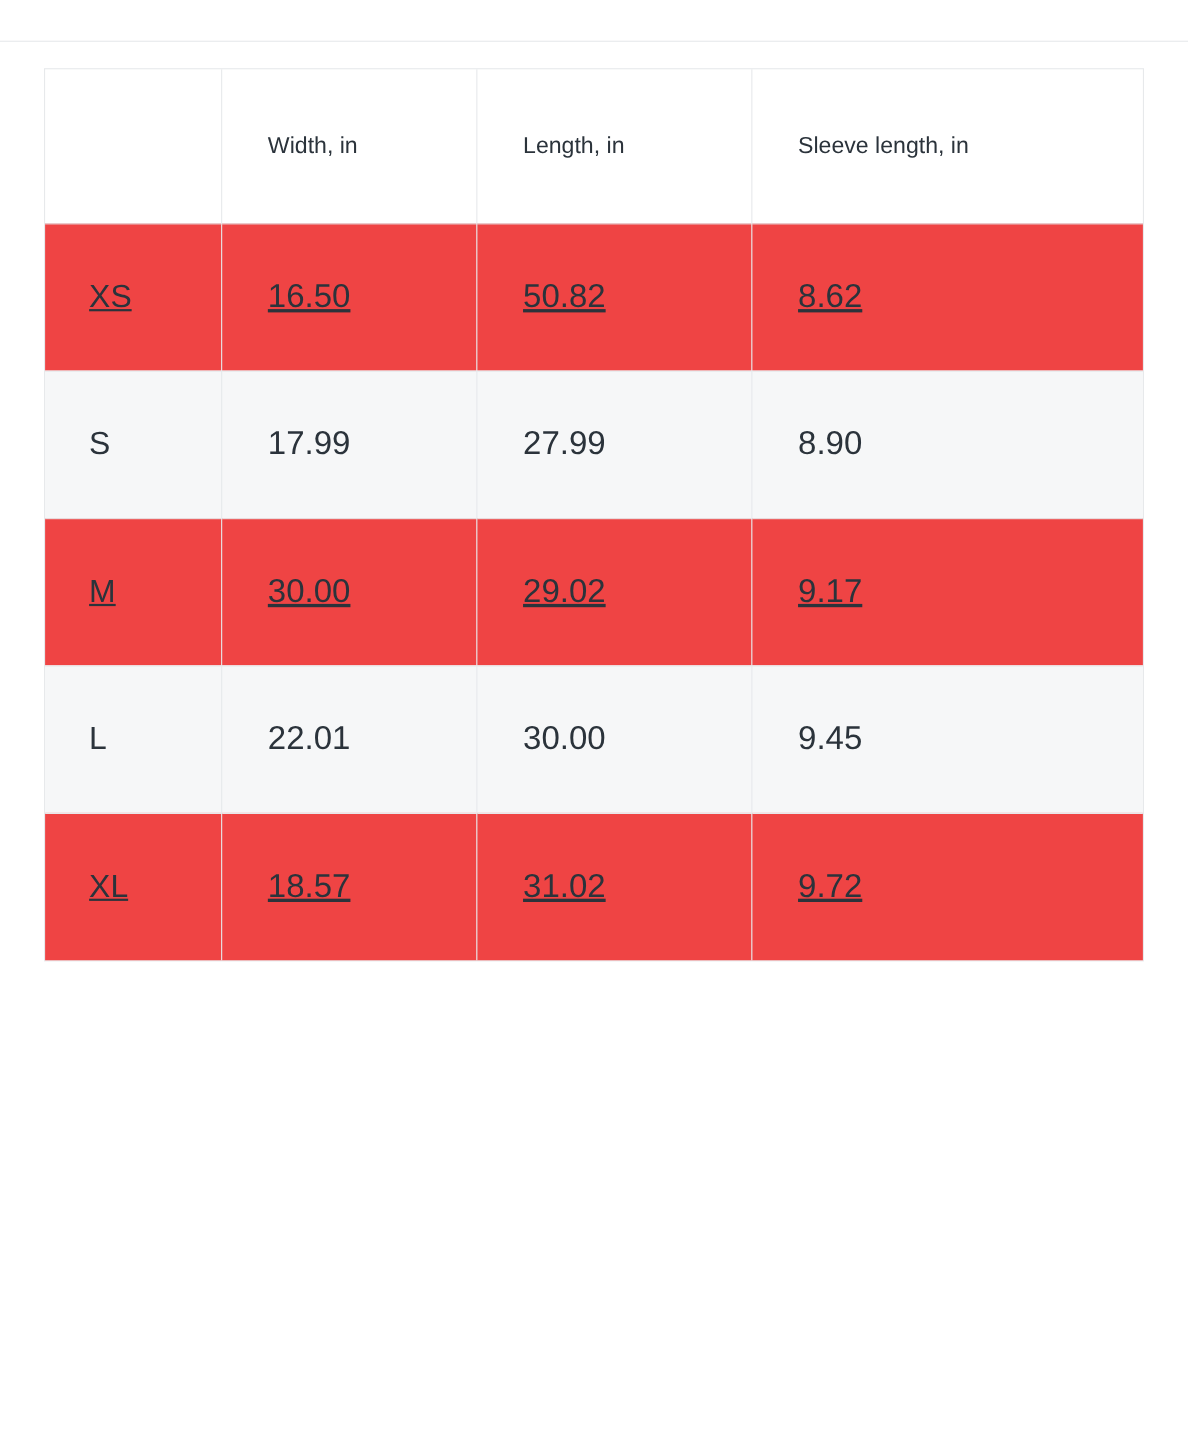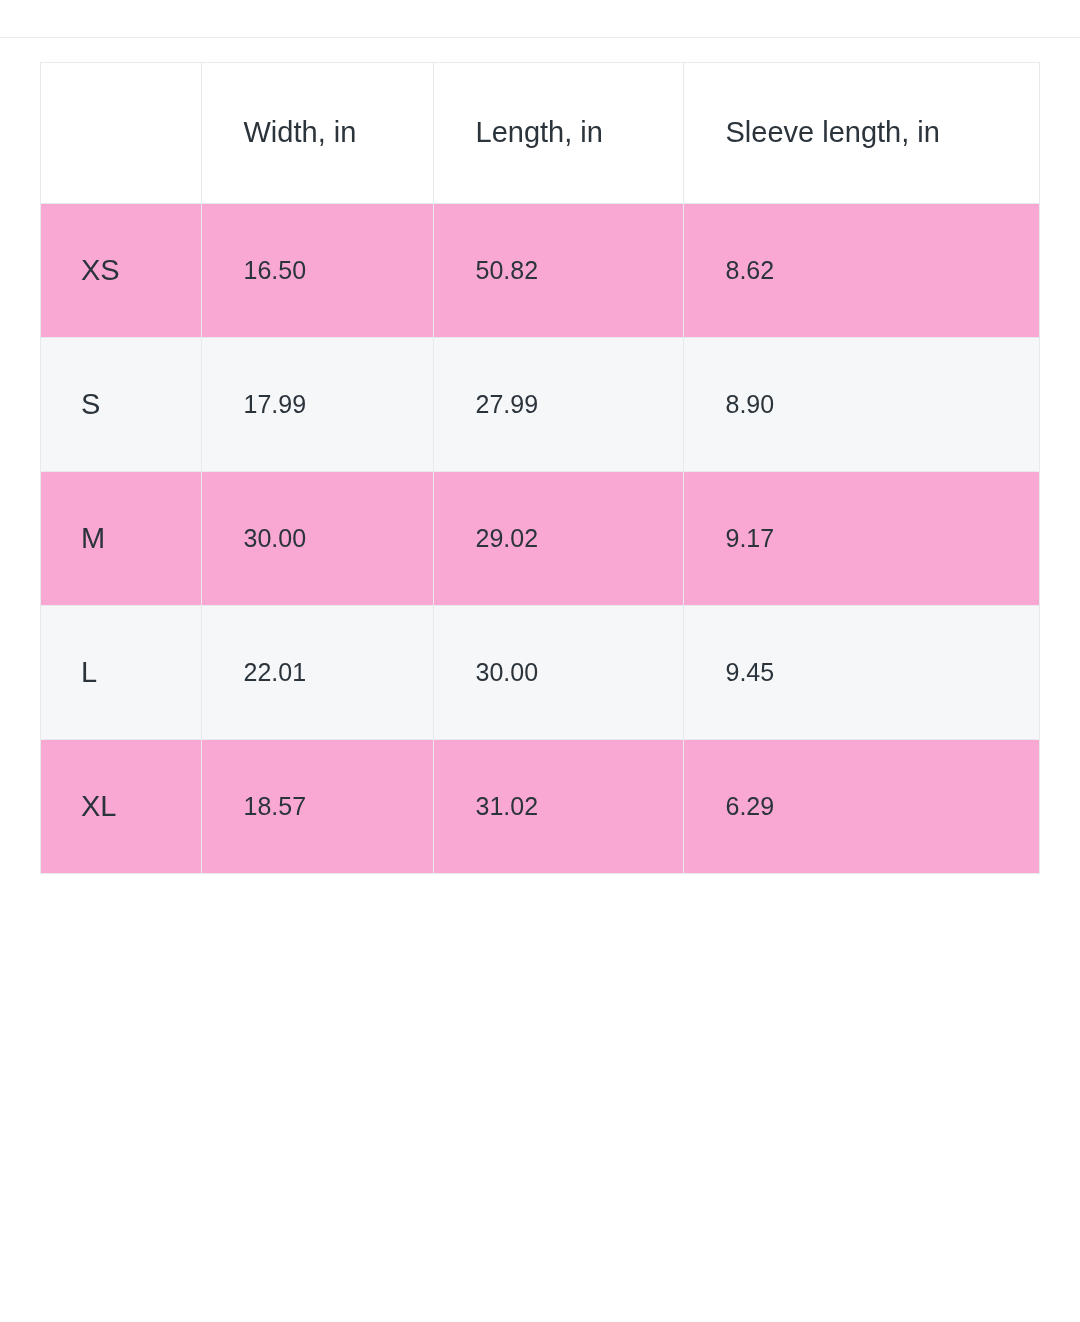--- a/index.html
+++ b/index.html
@@ -46,48 +46,49 @@
   table.size-table col.c1 { width: 232px; }
   table.size-table col.c2 { width: 250px; }
   table.size-table col.c3 { width: 356px; }
 
   table.size-table th,
   table.size-table td {
     border-right: 1px solid #e7e9eb;
     border-bottom: 1px solid #e7e9eb;
     text-align: left;
     font-weight: normal;
-    font-size: 25px;
+    font-size: 30px;
     line-height: 1.2;
     color: #2b333b;
     padding: 0 0 0 42px;
     height: 134px;
     vertical-align: middle;
     box-sizing: border-box;
   }
   table.size-table th:last-child,
   table.size-table td:last-child {
     border-right: none;
   }
   table.size-table thead th {
     height: 140px;
-    font-size: 29px;
+    font-size: 21px;
     color: #2b333b;
   }
   table.size-table thead th.corner {
     padding: 0;
   }
   table.size-table tbody tr:last-child td {
     border-bottom: none;
   }
   table.size-table tbody tr.even {
     background: #f6f7f8;
   }
   table.size-table tbody tr.odd {
-    background: #f9a8d4;
+    background: #ef4444;
+    text-decoration: underline;
   }
   table.size-table tbody td.row-head {
     font-size: 29px;
     padding-left: 40px;
   }
 </style>
 </head>
 <body>
 
 <div class="page">
@@ -132,19 +133,19 @@
         <tr class="even">
           <td class="row-head">L</td>
           <td>22.01</td>
           <td>30.00</td>
           <td>9.45</td>
         </tr>
         <tr class="odd">
           <td class="row-head">XL</td>
           <td>18.57</td>
           <td>31.02</td>
-          <td>6.29</td>
+          <td>9.72</td>
         </tr>
       </tbody>
     </table>
   </div>
 
 </div>
 
 </body></html>

